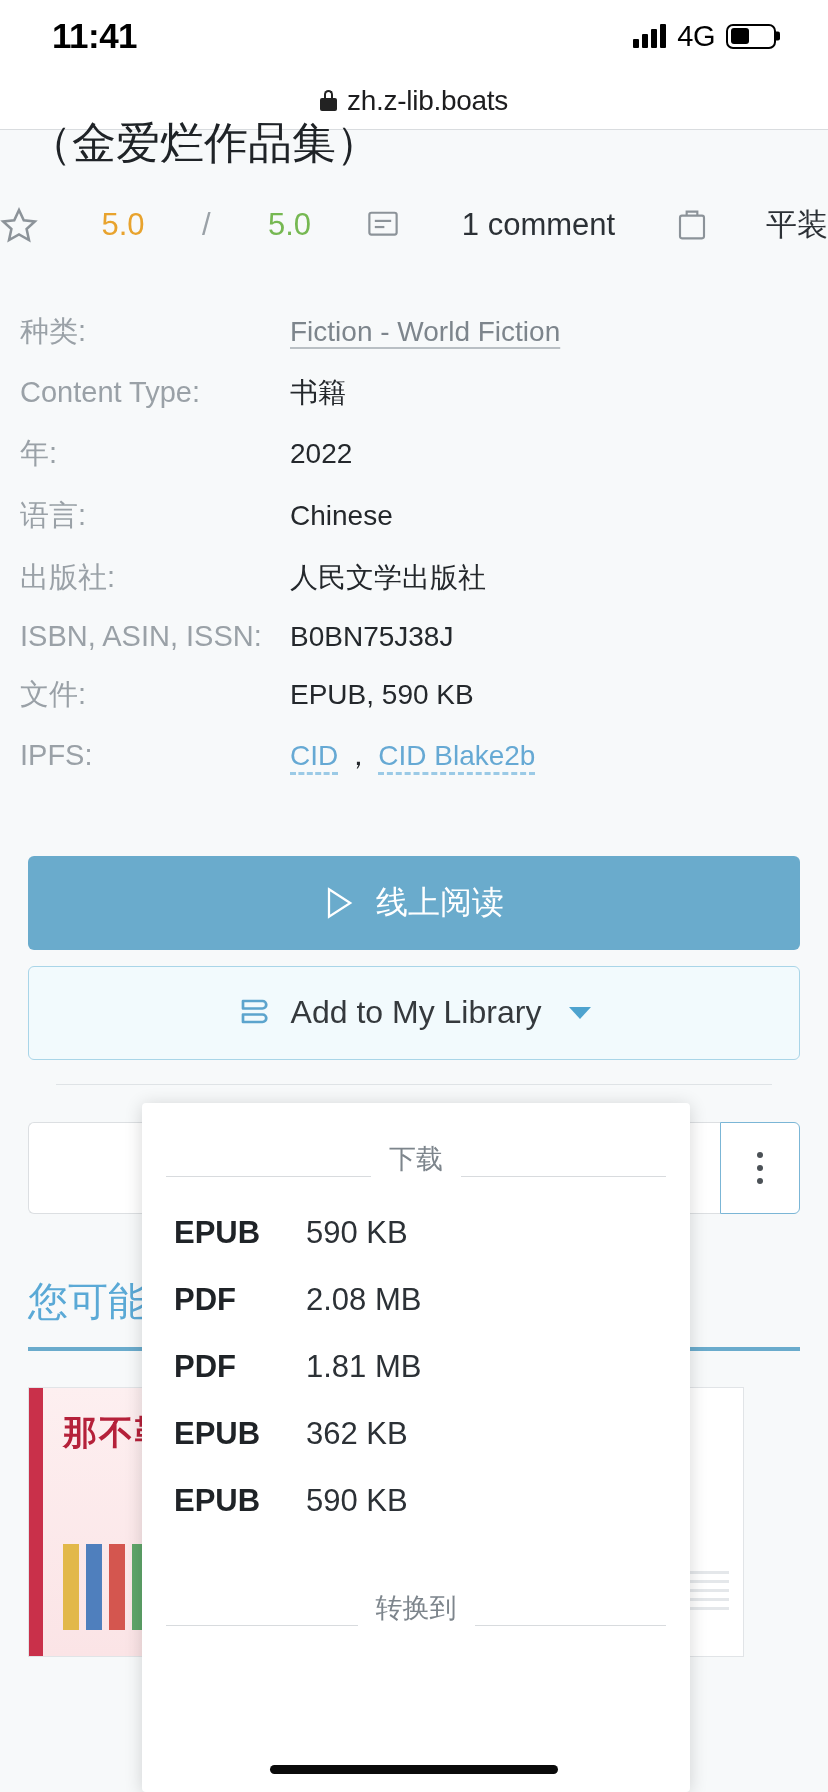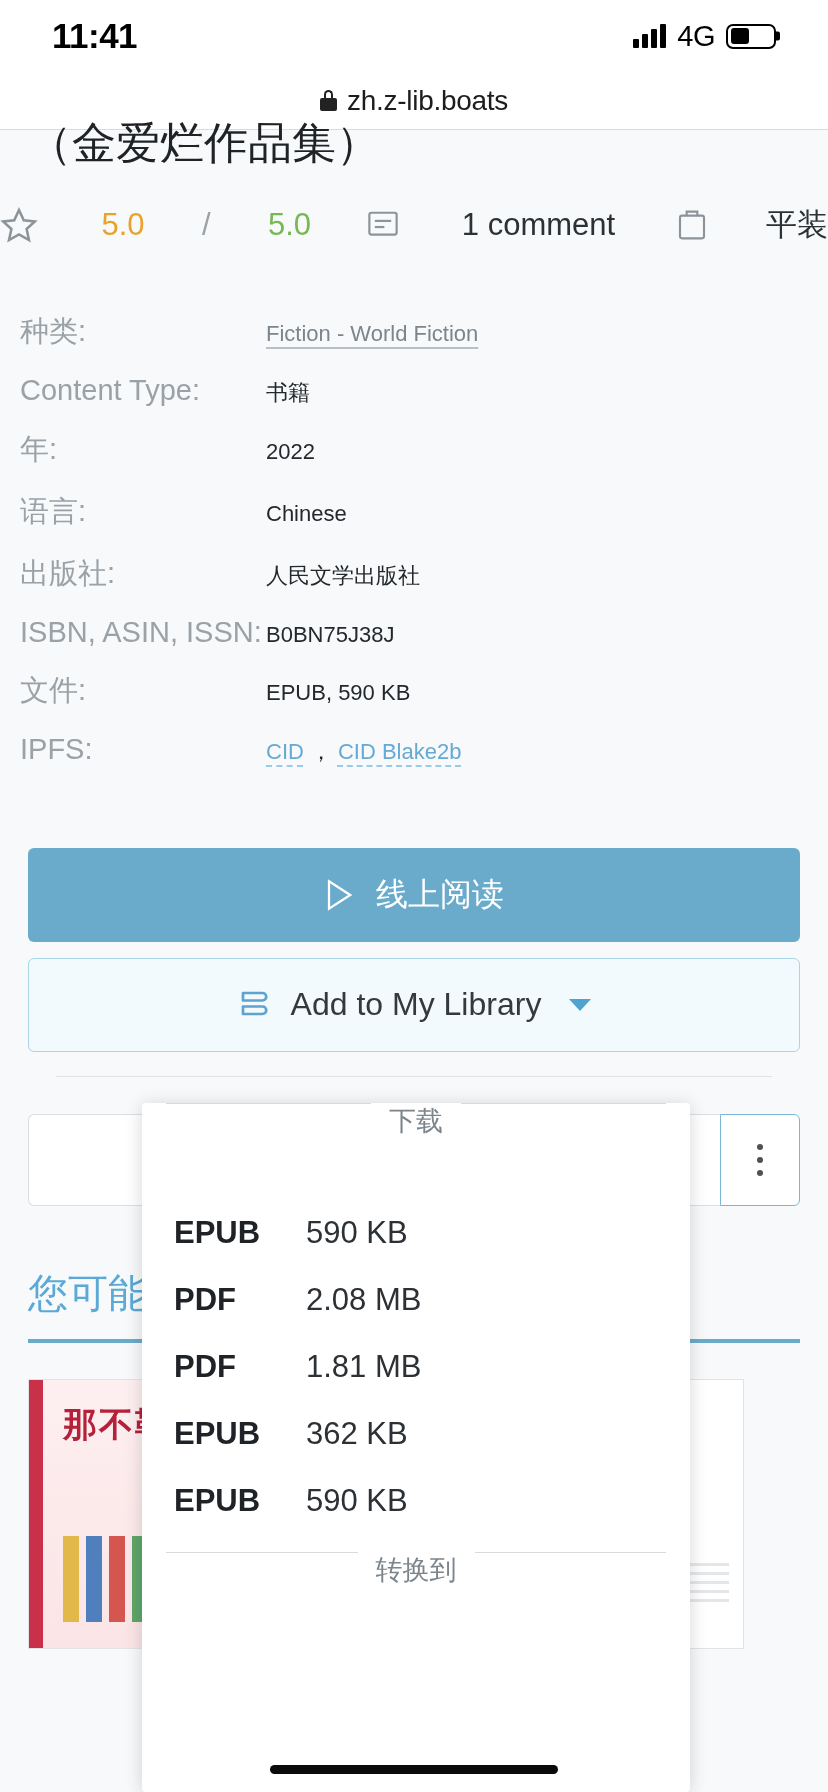--- a/index.html
+++ b/index.html
@@ -82,21 +82,21 @@
   .rate-max { font-size: 31px; color: #76b852; }
   .cmt-ic { width: 34px; height: 30px; flex:none; margin-left: 8px; margin-right: 14px; }
   .cmt-text { font-size: 31px; color: #2c3136; }
   .bind-ic { width: 30px; height: 32px; flex:none; margin-left: 14px; margin-right: 12px; }
   .bind-text { font-size: 31px; color: #2c3136; }
 
   
   .meta { margin-top: 66px; padding: 0 20px; }
   .meta-row { display: flex; align-items: baseline; margin-bottom: 22px; }
   .meta-label { width: 246px; flex: none; font-size: 29px; color: #9aa1a7; }
-  .meta-value { font-size: 22px; color: #24282c; }
+  .meta-value { font-size: 28px; color: #24282c; margin-left: 24px; }
   .meta-value.link {
     color: #7d858c; text-decoration: underline;
     text-decoration-color: #b9bfc4; text-underline-offset: 6px;
   }
   .cid-link {
     color: #66a9d4; text-decoration: underline;
     text-decoration-style: dashed; text-decoration-color: #9bcae6;
     text-underline-offset: 7px;
   }
   .cid-comma { color:#24282c; margin: 0 6px; }
@@ -159,21 +159,21 @@
   .cover.b .lines i { display:block; height:3px; background:#e4e7ea; margin-bottom:6px; }
 
   
   .dropdown {
     position: absolute; left: 142px; top: 1103px; width: 548px; height: 689px;
     background: #ffffff; border-radius: 4px;
     box-shadow: 0 2px 18px rgba(0,0,0,0.16);
     overflow: hidden;
   }
   .dd-sec {
-    display: flex; align-items: flex-start; gap: 18px;
+    display: flex; align-items: flex-end; gap: 18px;
     padding: 0 24px; height: 74px;
   }
   .dd-sec .rule { flex: 1; height: 1px; background: #d8dbde; }
   .dd-sec .lbl { font-size: 27px; color: #7d858c; }
   .dd-item {
     display: flex; align-items: center;
     padding: 0 32px; height: 67px; gap: 22px;
   }
   .dd-fmt { font-size: 31px; font-weight: 700; color: #1f2327; width: 110px; flex:none; }
   .dd-size { font-size: 31px; color: #2c3136; }

